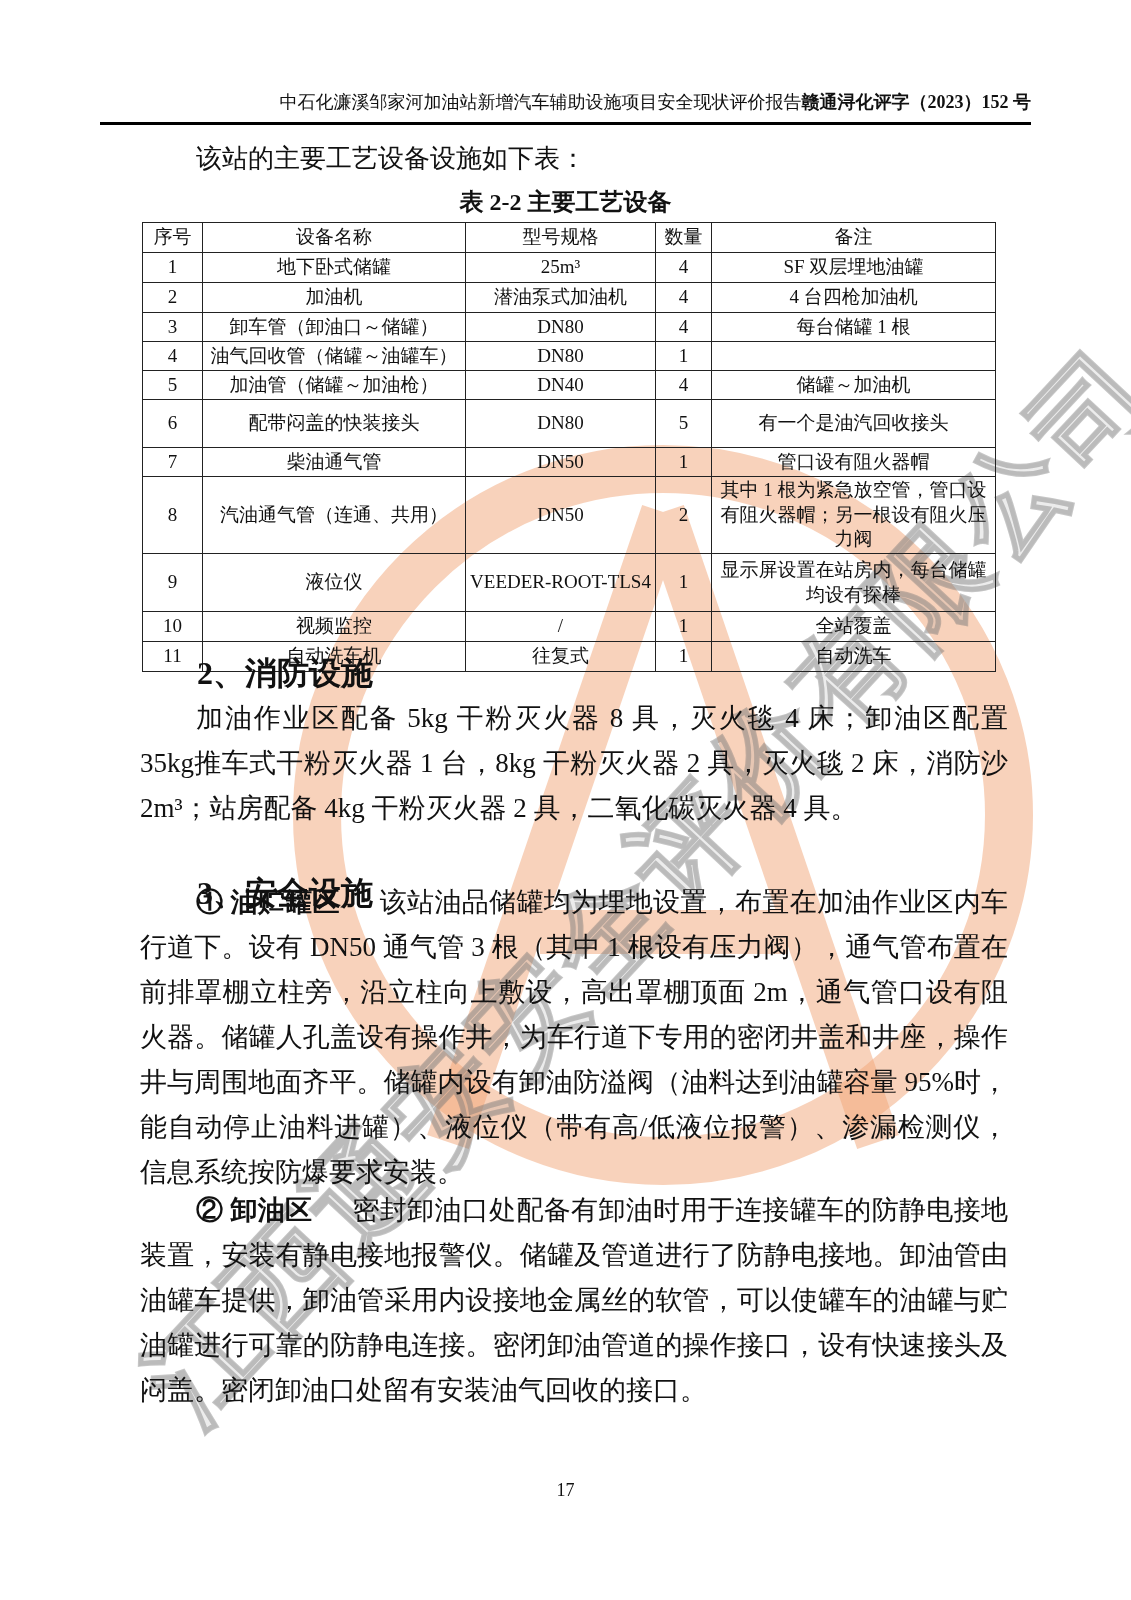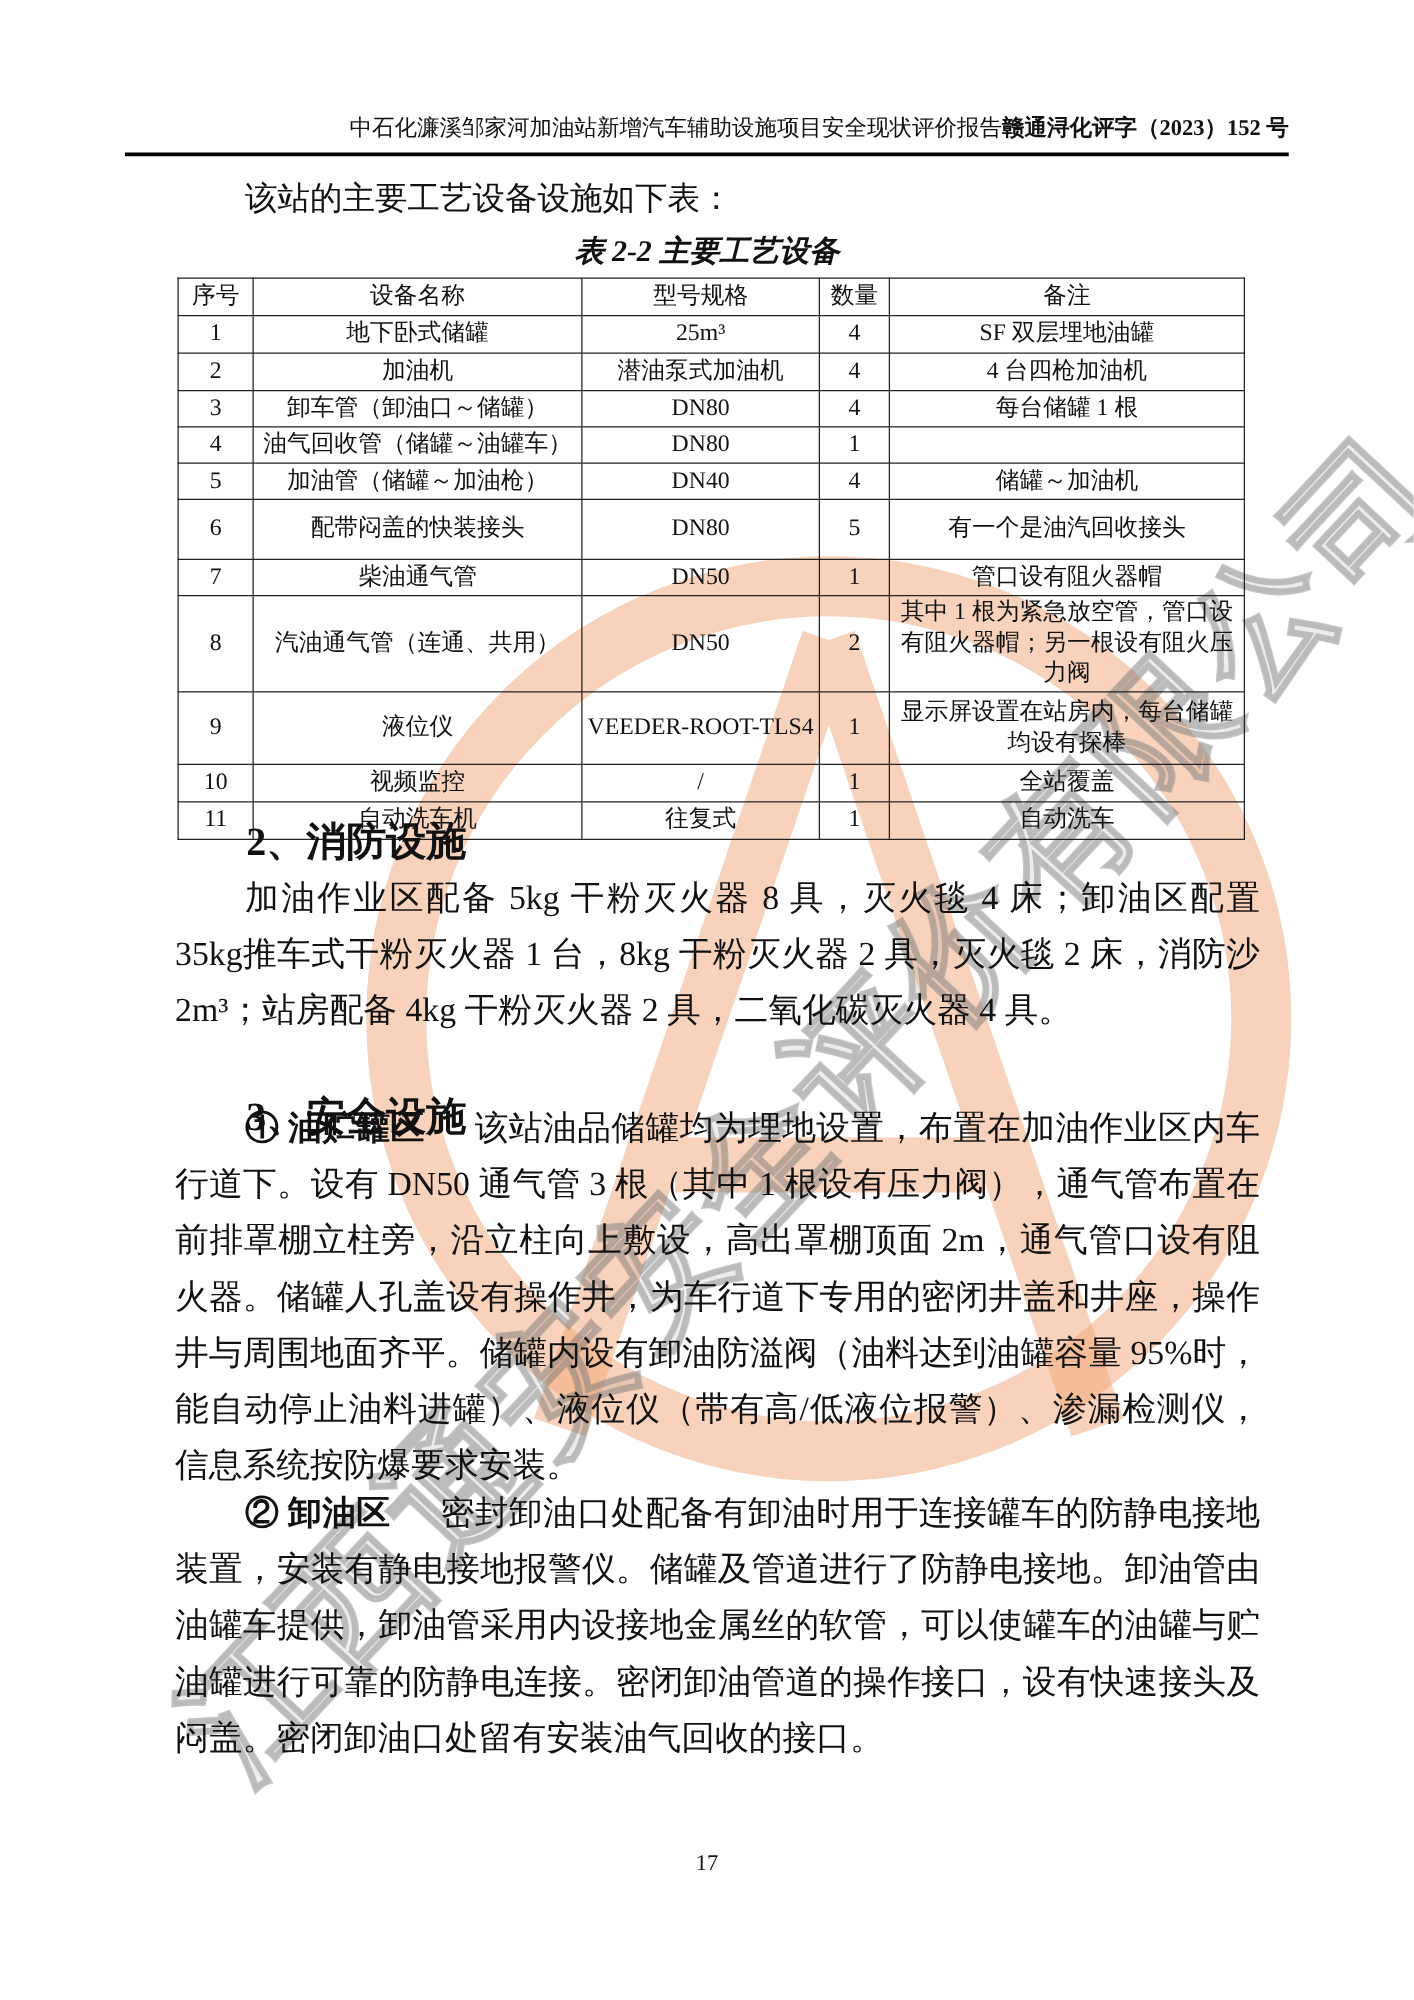--- a/index.html
+++ b/index.html
@@ -43,21 +43,21 @@
     font-size:18px;line-height:24px;
     border-bottom:3px solid #000;padding-bottom:8px;
   }
   .doc-header .right{font-weight:bold;white-space:nowrap;}
   .intro{
     position:absolute;left:140px;width:868px;top:141px;
     font-size:26px;line-height:36px;text-indent:56px;
   }
   .tbl-title{
     position:absolute;left:0;width:1131px;top:186px;
-    text-align:center;font-size:24px;font-weight:bold;line-height:32px;font-style:italic;
+    text-align:center;font-size:24px;font-weight:bold;line-height:32px;
   }
   table.equip{
     position:absolute;left:142px;top:222px;width:853px;
     border-collapse:collapse;table-layout:fixed;
     font-size:19px;line-height:1.3;
   }
   table.equip th,table.equip td{
     border:1.5px solid #222;
     text-align:center;vertical-align:middle;
     padding:1px 4px;font-weight:normal;

